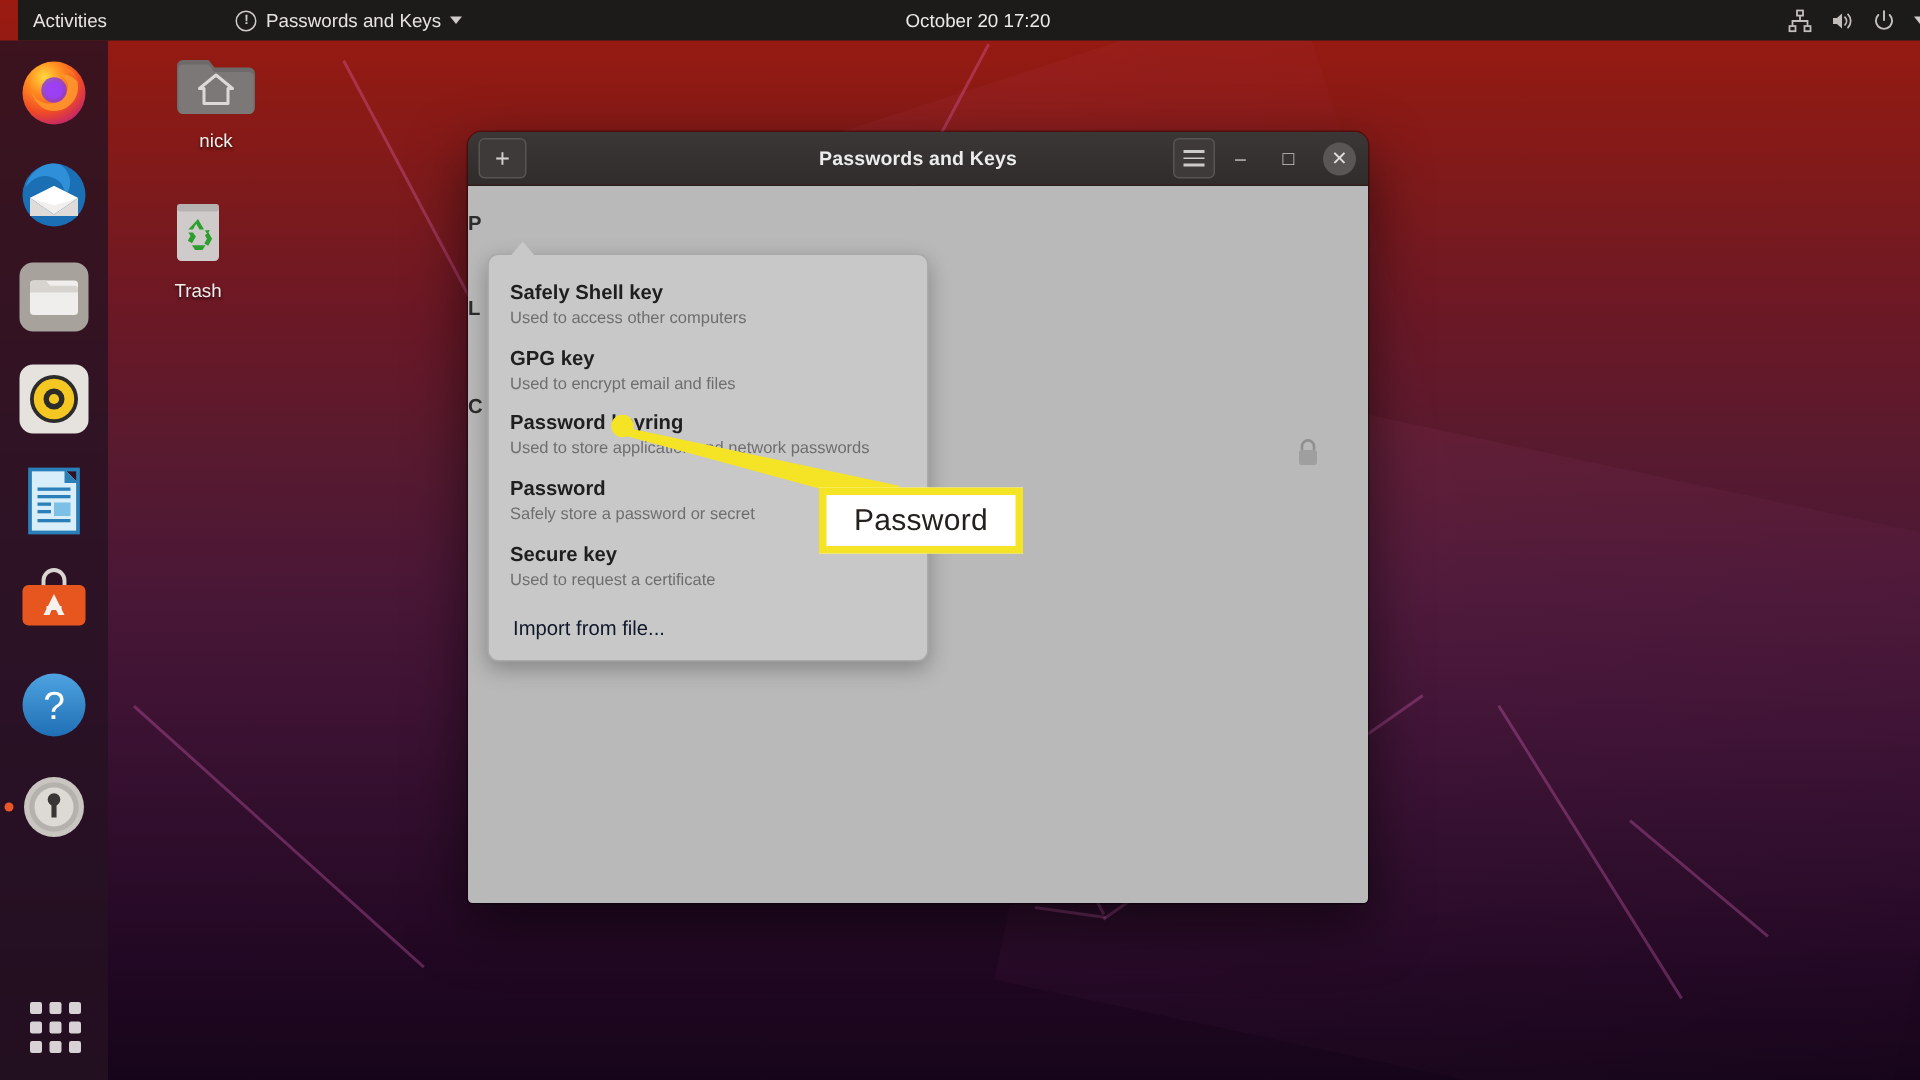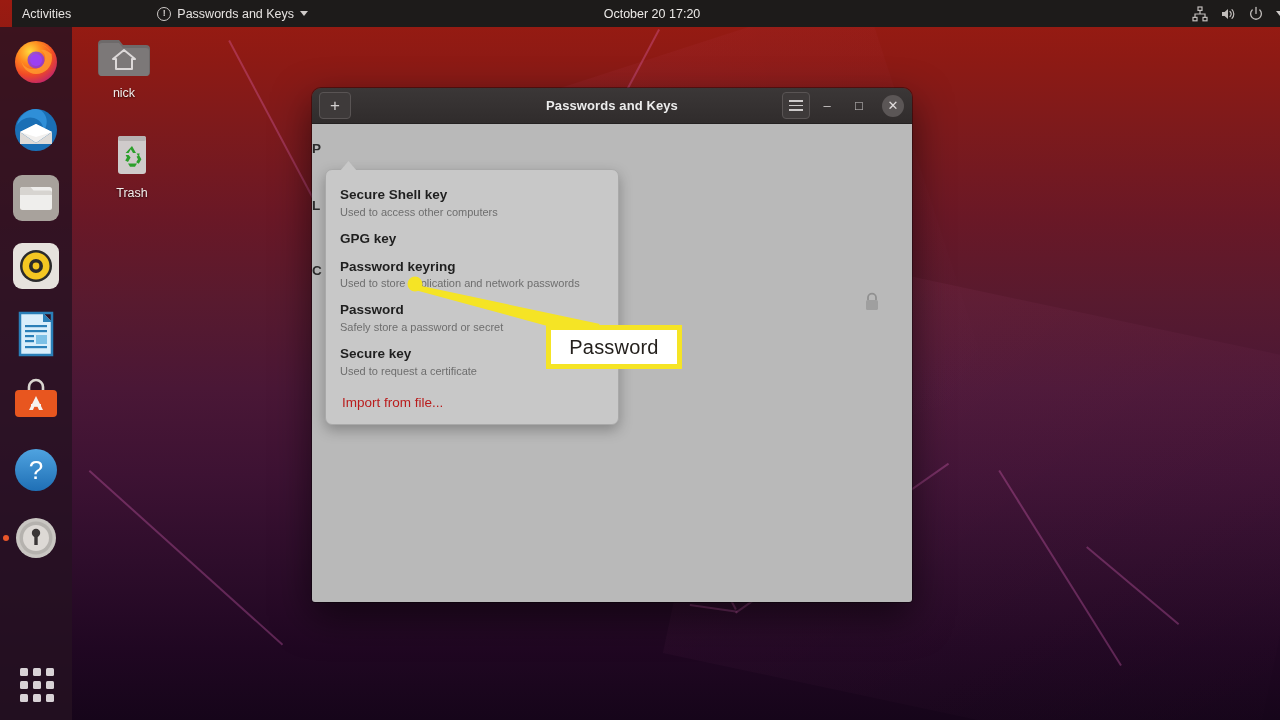--- a/index.html
+++ b/index.html
@@ -162,21 +162,21 @@
     background:#c8c8c8;
     clip-path:polygon(50% 0%, 100% 100%, 0% 100%);
     border:0;
   }
   #pop-arrow:after{
     content:""; position:absolute; left:-1px; top:-1px; width:19px; height:11px;
   }
   .menu-row{ padding:5px 14px 6px 14px; }
   .menu-title{ color:#1f1f1f; font-size:13.5px; font-weight:bold; line-height:1.25; }
   .menu-sub{ color:#6e6e6e; font-size:11px; line-height:1.35; margin-top:1px; }
-  .menu-plain{ padding:10px 14px 4px 16px; color:#b91c1c; font-size:13.5px; }
+  .menu-plain{ padding:10px 14px 4px 16px; color:#0f172a; font-size:13.5px; }
 
   
   #anno-layer{ position:absolute; left:0; top:0; width:1280px; height:720px; z-index:60; pointer-events:none; }
   #callout{
     position:absolute; left:546px; top:325px; width:136px; height:44px;
     background:#ffffff; border:5px solid #f5e425;
     display:flex; align-items:center; justify-content:center;
     z-index:61;
   }
   #callout-text{ color:#24201d; font-size:20px; letter-spacing:.2px; }
@@ -191,21 +191,21 @@
   <div class="edge" style="left:660px;top:30px;width:300px;transform:rotate(118deg);"></div>
   <div class="edge" style="left:735px;top:610px;width:210px;transform:rotate(-118deg);"></div>
   <div class="edge" style="left:735px;top:612px;width:260px;transform:rotate(-35deg);"></div>
   <div class="edge" style="left:690px;top:604px;width:48px;transform:rotate(8deg);"></div>
   <div class="edge" style="left:1000px;top:470px;width:230px;transform:rotate(58deg);"></div>
   <div class="edge" style="left:1178px;top:625px;width:120px;transform:rotate(-140deg);"></div>
   <div class="edge" style="left:90px;top:470px;width:260px;transform:rotate(42deg);"></div>
   <div class="ray" style="left:560px;top:120px;width:360px;height:300px;transform:rotate(35deg);"></div>
 </div>
 
-<div class="desk-icon" style="left:76px;top:34px;">
+<div class="desk-icon" style="left:96px;top:34px;">
   <svg width="52" height="44" viewBox="0 0 52 44">
     <path d="M4 6h17l4 5h23a4 4 0 0 1 4 4v23a4 4 0 0 1-4 4H4a4 4 0 0 1-4-4V10a4 4 0 0 1 4-4z" fill="#6e6a6a"></path>
     <path d="M4 9h17l4 5h23a3 3 0 0 1 3 3v22a3 3 0 0 1-3 3H4a3 3 0 0 1-3-3V12a3 3 0 0 1 3-3z" fill="#7c7878"></path>
     <path d="M26 16l11 9h-3v10h-16V25h-3z" fill="none" stroke="#ddd9d9" stroke-width="2" stroke-linejoin="round"></path>
   </svg>
   <div class="label">nick</div>
 </div>
 
 <div class="desk-icon" style="left:84px;top:132px;">
   <svg width="48" height="46" viewBox="0 0 48 46">
@@ -383,25 +383,26 @@
 
     <svg id="lock-ico" width="16" height="20" viewBox="0 0 16 20">
       <path d="M4 8V5.6a4 4 0 0 1 8 0V8" fill="none" stroke="#6f6f6f" stroke-width="1.8"></path>
       <rect x="2" y="8" width="12" height="10" rx="1.6" fill="#8a8a8a"></rect>
     </svg>
 
     <div id="popover">
       <div id="pop-arrow"></div>
 
       <div class="menu-row">
-        <div class="menu-title">Secure Shell key</div>
+        <div class="menu-title">Safely Shell key</div>
         <div class="menu-sub">Used to access other computers</div>
       </div>
       <div class="menu-row">
         <div class="menu-title">GPG key</div>
+        <div class="menu-sub">Used to encrypt email and files</div>
       </div>
       <div class="menu-row">
         <div class="menu-title">Password keyring</div>
         <div class="menu-sub">Used to store application and network passwords</div>
       </div>
       <div class="menu-row">
         <div class="menu-title">Password</div>
         <div class="menu-sub">Safely store a password or secret</div>
       </div>
       <div class="menu-row">

